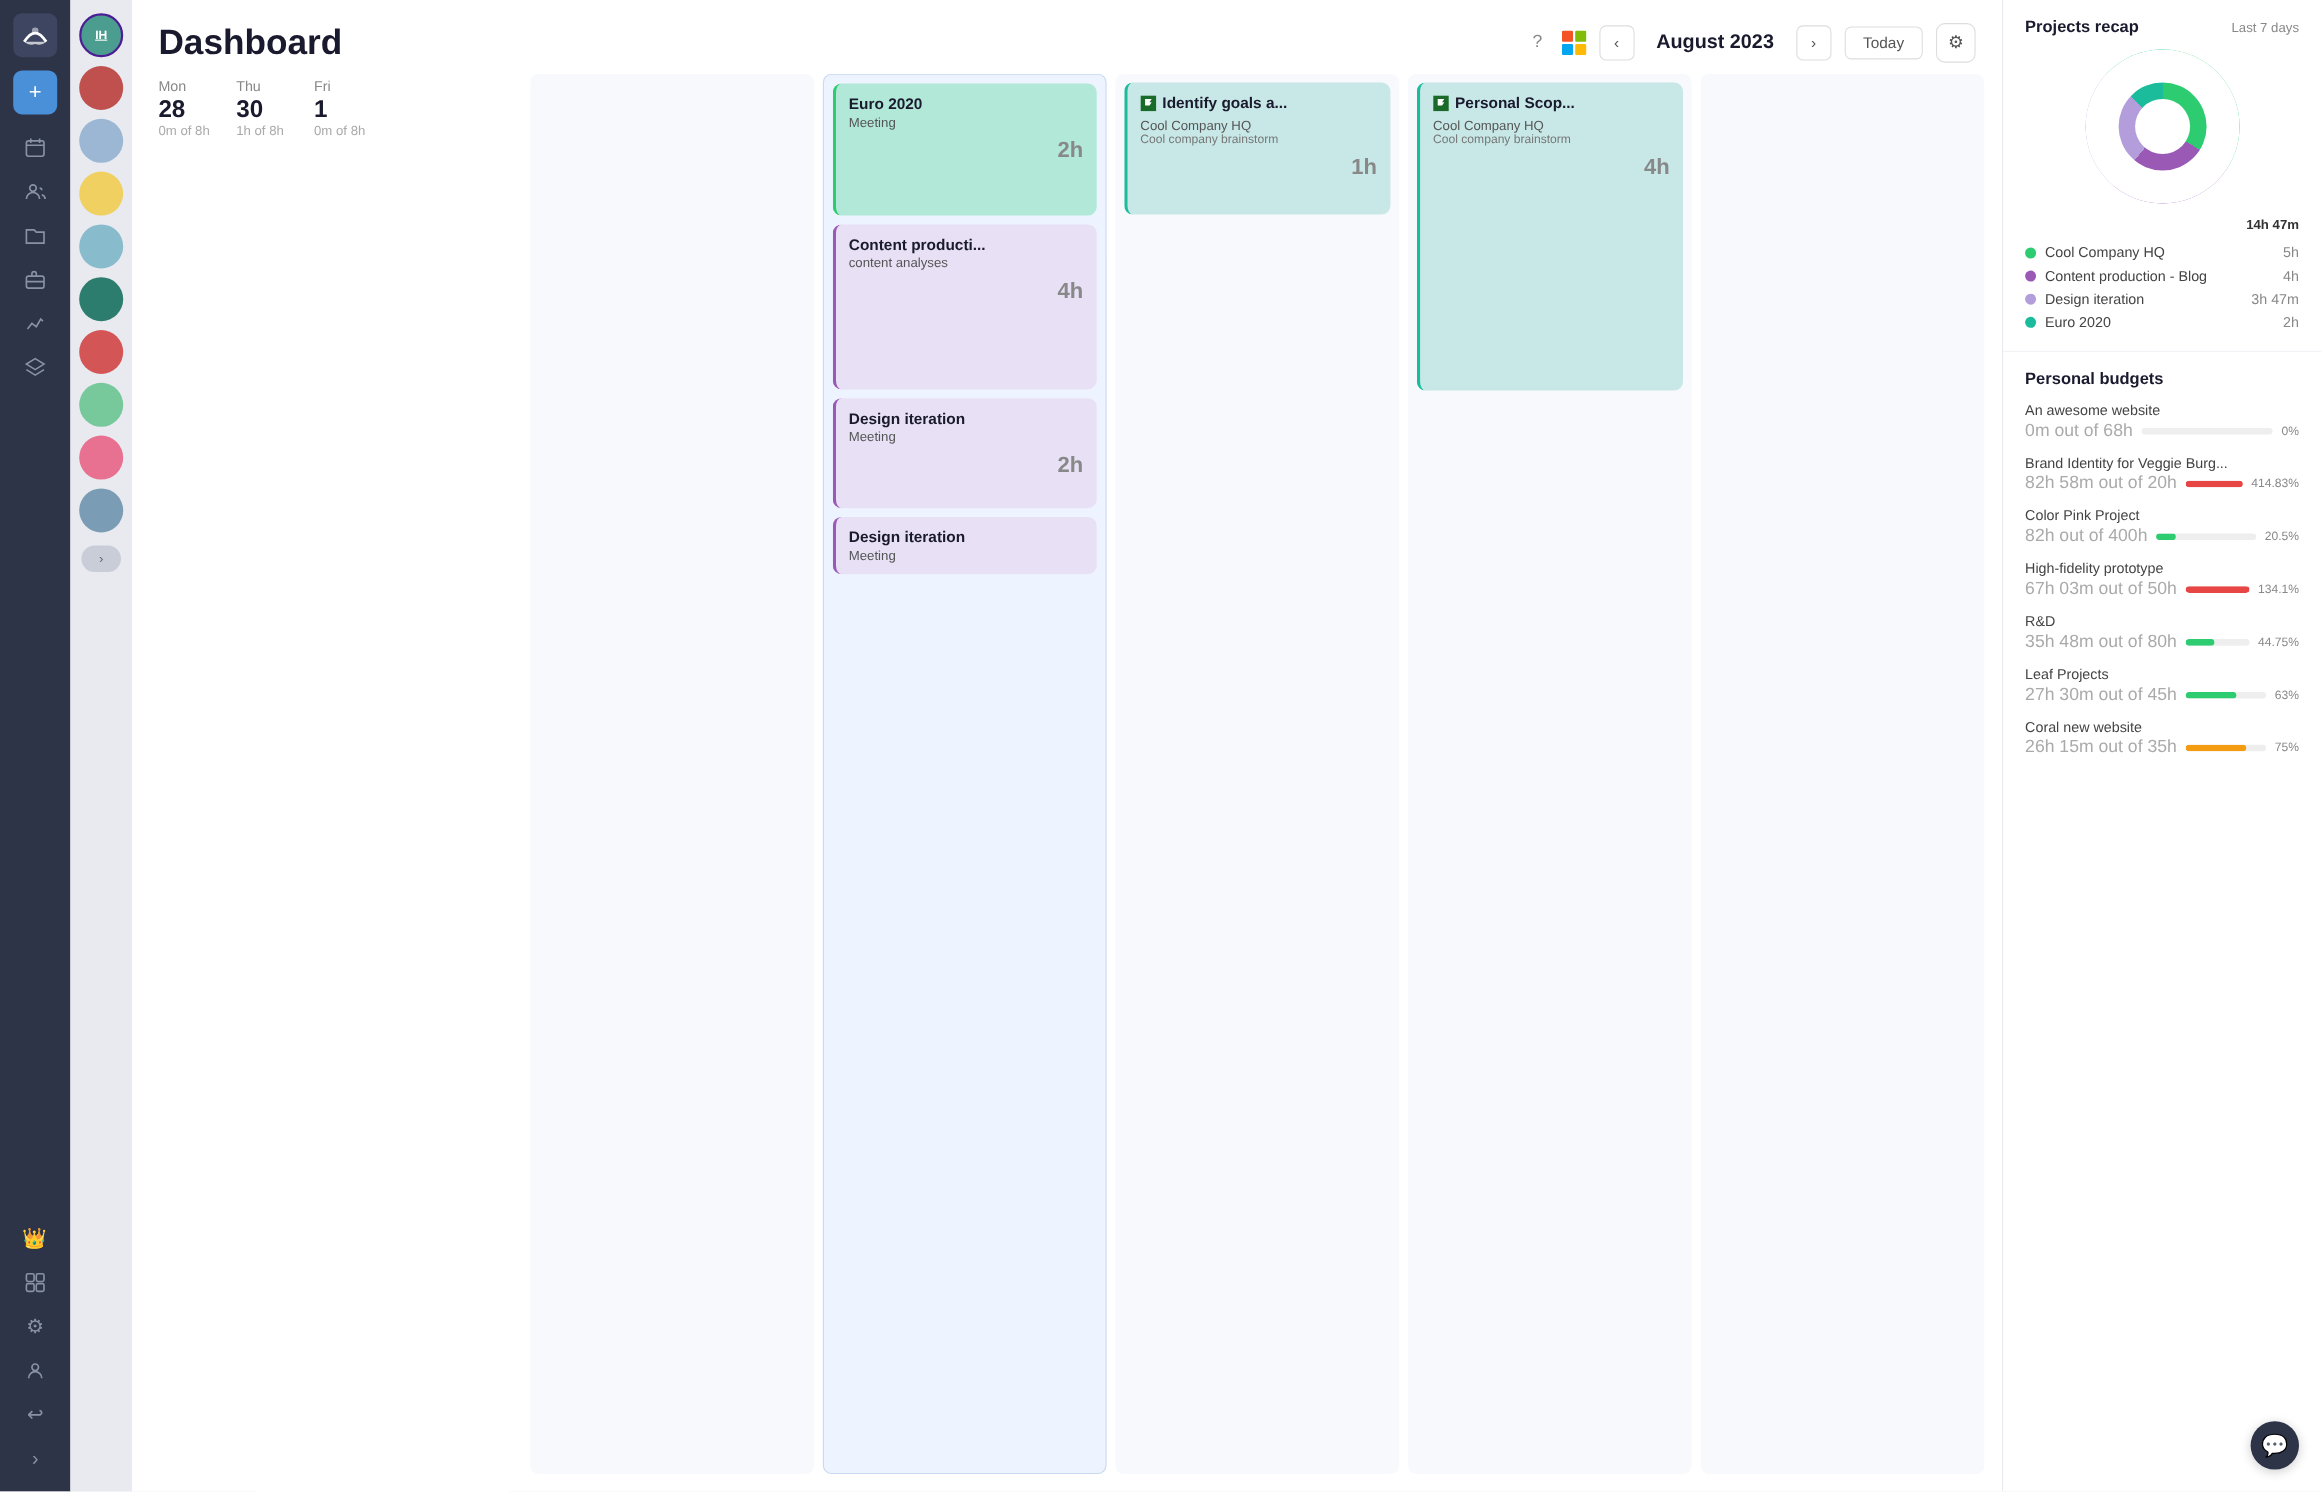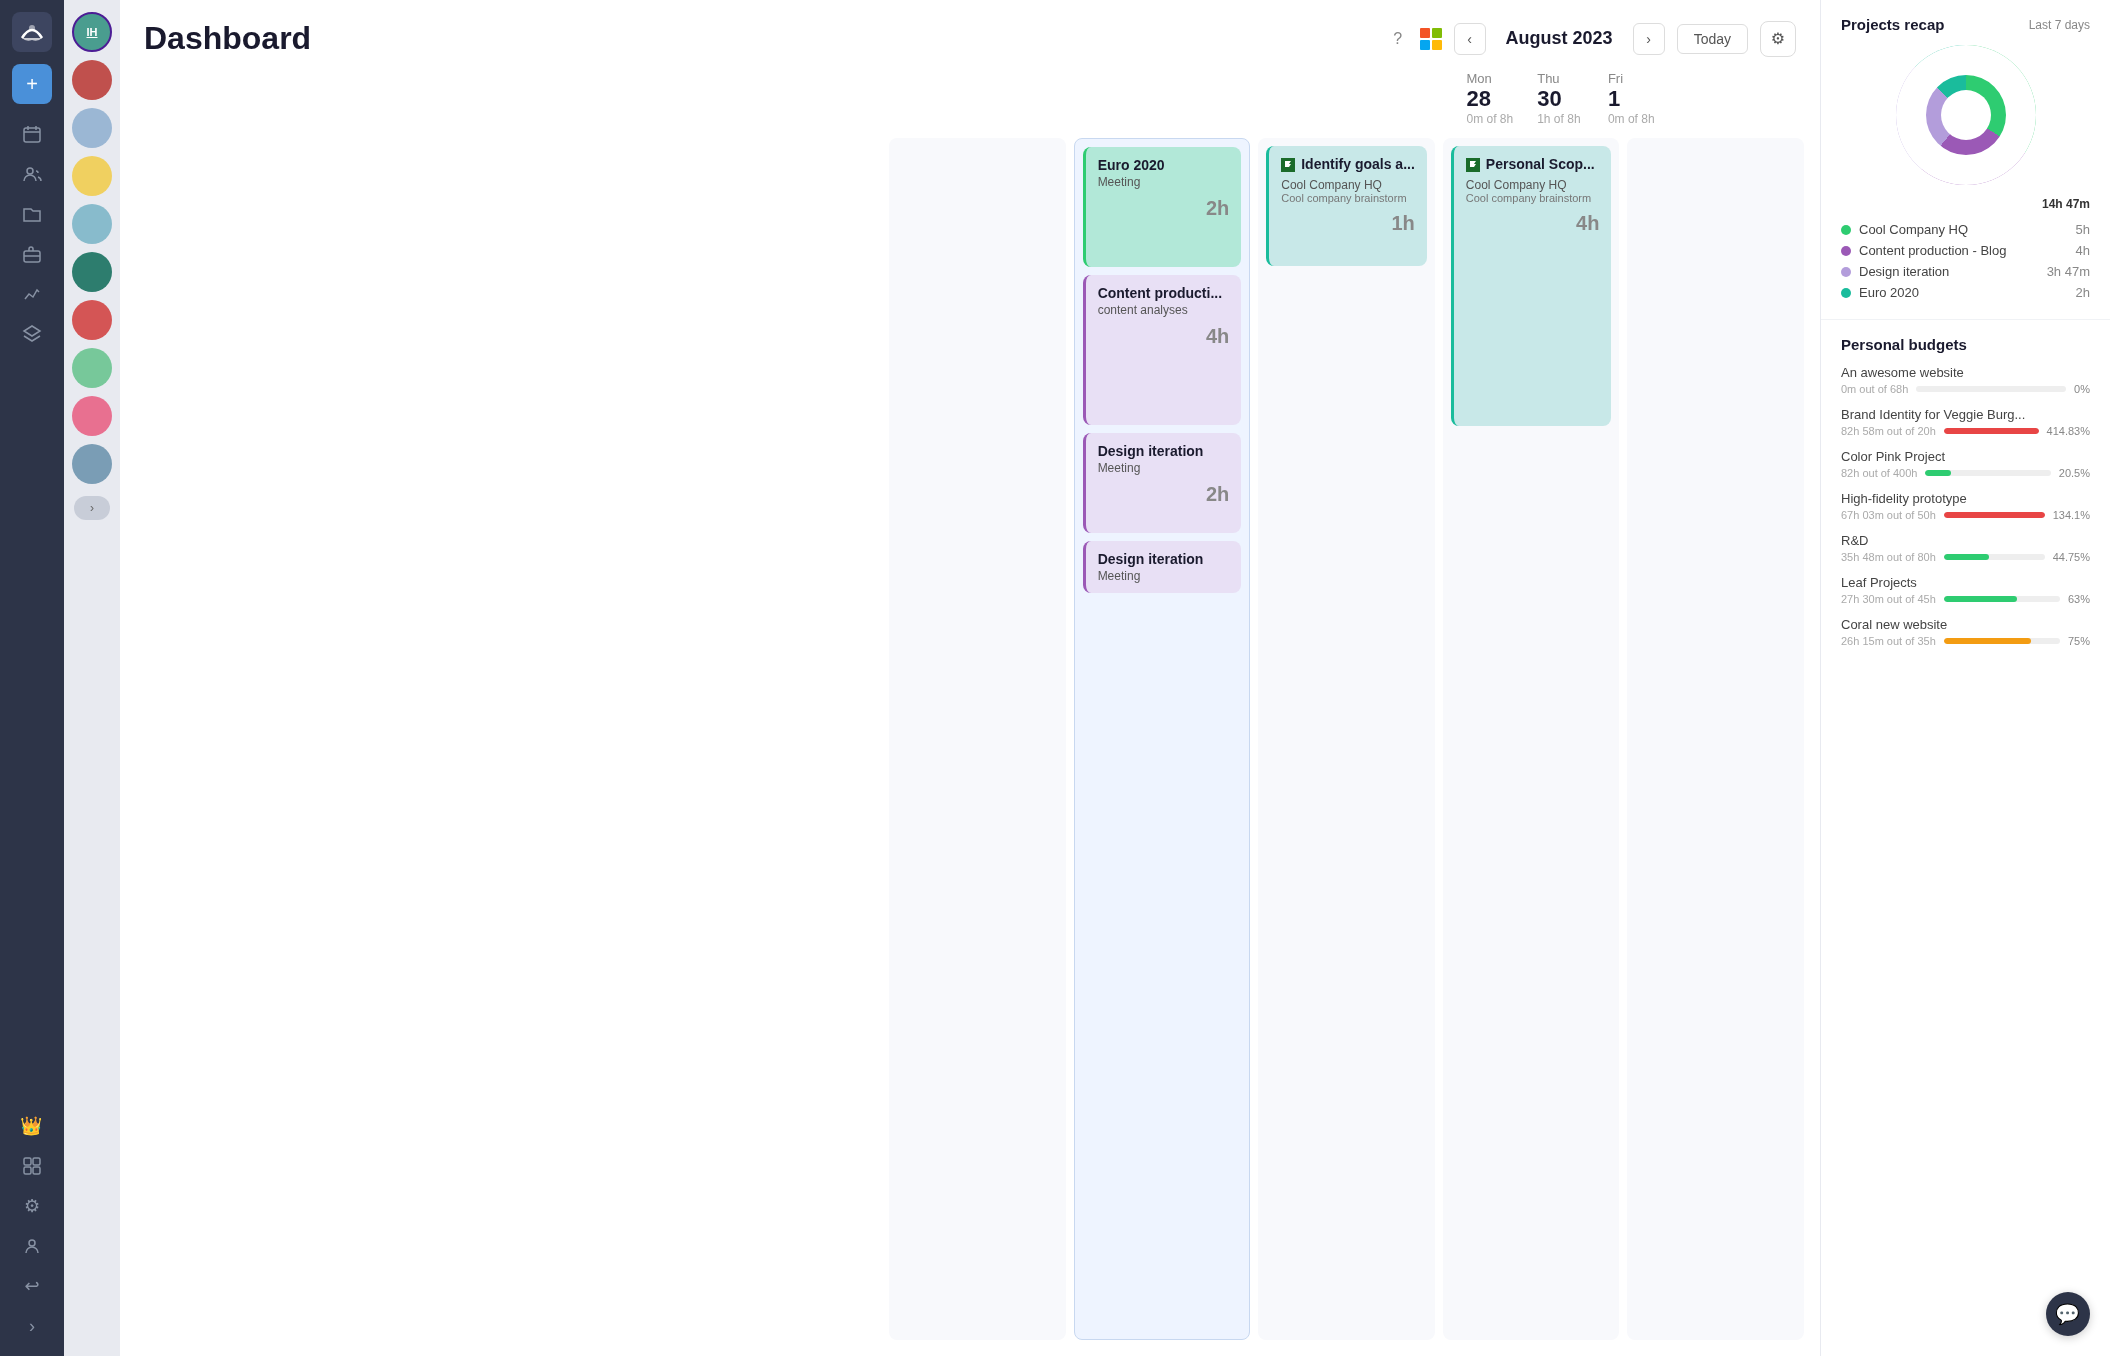--- a/index.html
+++ b/index.html
@@ -123,24 +123,23 @@
       background: white;
       border-radius: 8px;
       display: flex; align-items: center; justify-content: center;
       cursor: pointer; font-size: 16px; color: #555;
     }
 
     
     .calendar-grid {
       flex: 1;
       display: flex;
-      flex-direction: column;
+      flex-direction: row;
       overflow: hidden;
       padding: 0 16px 16px;
-      align-items: flex-end;
     }
 
     .day-headers {
       display: grid;
       grid-template-columns: repeat(5, 1fr);
       gap: 8px;
       margin-bottom: 8px;
     }
 
     .day-header {
@@ -268,21 +267,21 @@
     .budget-item { margin-bottom: 12px; }
     .budget-name { font-size: 13px; color: #444; margin-bottom: 3px; font-weight: 500; }
     .budget-bar-row { display: flex; align-items: center; gap: 8px; }
     .budget-bar-bg {
       flex: 1; height: 6px; background: #eee; border-radius: 3px; overflow: hidden;
     }
     .budget-bar-fill { height: 100%; border-radius: 3px; }
     .budget-bar-fill.green { background: #2ecc71; }
     .budget-bar-fill.red { background: #e84545; }
     .budget-bar-fill.orange { background: #f39c12; }
-    .budget-meta { font-size: 11px; color: #aaa; }
+    .budget-meta { font-size: 16px; color: #aaa; }
     .budget-pct { font-size: 11px; color: #888; white-space: nowrap; }
 
     
     .chat-bubble {
       width: 44px; height: 44px;
       background: #2d3448;
       border-radius: 50%;
       display: flex; align-items: center; justify-content: center;
       position: fixed;
       bottom: 20px; right: 20px;

